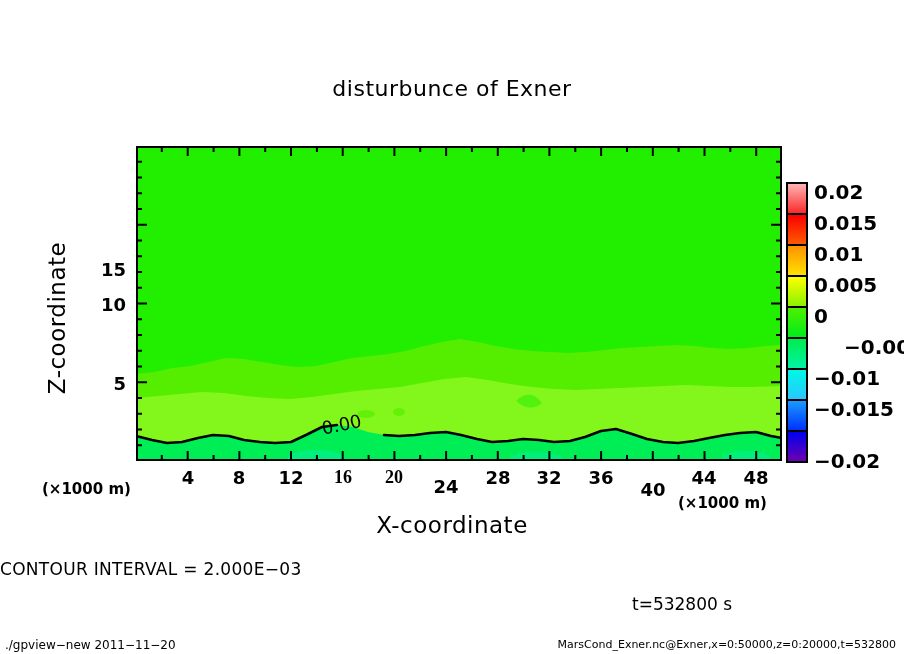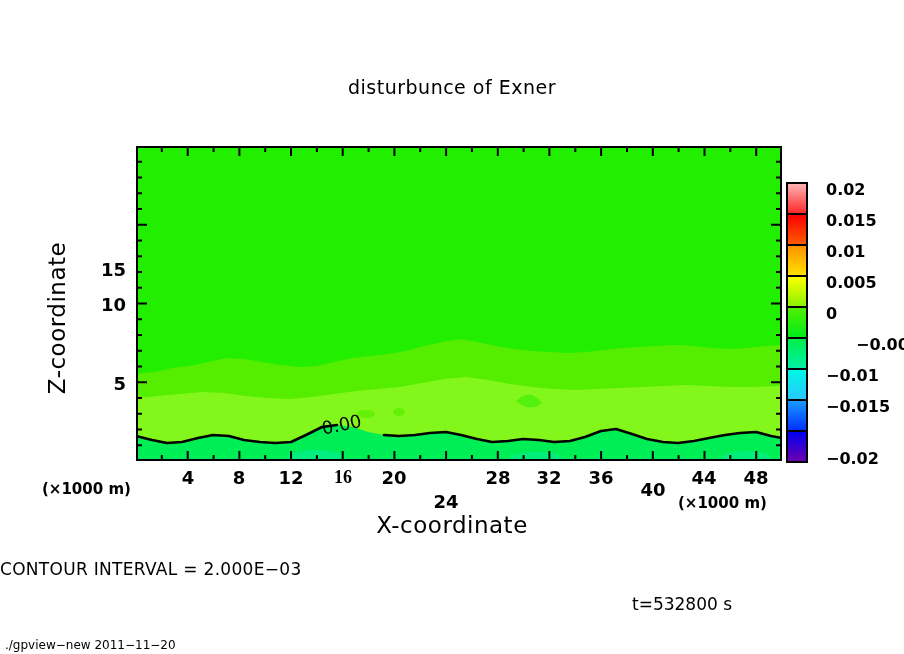--- a/index.html
+++ b/index.html
@@ -22,21 +22,21 @@
     height: 654px;
   }
   .abs { position: absolute; }
 
   
   #plot-title {
     left: 0;
     top: 76px;
     width: 904px;
     text-align: center;
-    font-size: 19px;
+    font-size: 22px;
     letter-spacing: 0.5px;
     font-family: "DejaVu Sans", sans-serif;
     white-space: nowrap;
   }
 
   
   #x-axis-title {
     left: 0;
     top: 512px;
     width: 904px;
@@ -90,25 +90,24 @@
   }
   .cb-band {
     position: absolute;
     left: 0;
     width: 100%;
     box-sizing: border-box;
     border-bottom: 2px solid #000;
   }
   .cb-band:last-child { border-bottom: none; }
   .cb-label {
-    font-size: 16px;
+    font-size: 20px;
     font-weight: bold;
     white-space: nowrap;
     text-align: left;
-    margin-left: 12px;
   }
 
   
   #contour-interval {
     left: 0;
     top: 559px;
     width: 904px;
     text-align: left;
     font-size: 17px;
     letter-spacing: 0.3px;
@@ -304,22 +303,22 @@
       <line x1="646" y1="15.75" x2="640" y2="15.75"></line>
     </g>
   </svg>
 
   <div class="abs" id="contour-label-0">0.00</div>
 
   <div class="abs tick-label" style="left:168px; top:467px; width:40px;">4</div>
   <div class="abs tick-label" style="left:219px; top:467px; width:40px;">8</div>
   <div class="abs tick-label" style="left:271px; top:467px; width:40px;">12</div>
   <div class="abs tick-label" style="left:323px; top:467px; width:40px;font-family:Liberation Serif, serif;">16</div>
-  <div class="abs tick-label" style="left:374px; top:467px; width:40px;">20</div>
-  <div class="abs tick-label" style="left:426px; top:491px; width:40px;">24</div>
+  <div class="abs tick-label" style="left:374px; top:467px; width:40px;font-family:Liberation Serif, serif;">20</div>
+  <div class="abs tick-label" style="left:426px; top:476px; width:40px;">24</div>
   <div class="abs tick-label" style="left:478px; top:467px; width:40px;">28</div>
   <div class="abs tick-label" style="left:529px; top:467px; width:40px;">32</div>
   <div class="abs tick-label" style="left:581px; top:467px; width:40px;">36</div>
   <div class="abs tick-label" style="left:633px; top:479px; width:40px;">40</div>
   <div class="abs tick-label" style="left:684px; top:467px; width:40px;">44</div>
   <div class="abs tick-label" style="left:736px; top:467px; width:40px;">48</div>
 
   <div class="abs ytick-label" style="left:88px; top:373px; width:38px;">5</div>
   <div class="abs ytick-label" style="left:88px; top:294px; width:38px;">10</div>
   <div class="abs ytick-label" style="left:88px; top:215px; width:38px;margin-top:44px;">15</div>
@@ -349,14 +348,15 @@
   <div class="abs cb-label" style="left:814px; top:304px;">0</div>
   <div class="abs cb-label" style="left:844px; top:335px;">−0.005</div>
   <div class="abs cb-label" style="left:814px; top:366px;">−0.01</div>
   <div class="abs cb-label" style="left:814px; top:397px;">−0.015</div>
   <div class="abs cb-label" style="left:814px; top:449px;">−0.02</div>
 
   <div class="abs" id="contour-interval">CONTOUR INTERVAL = 2.000E−03</div>
   <div class="abs" id="time-label">t=532800 s</div>
 
   <div class="abs" id="footer-left">./gpview−new   2011−11−20</div>
+  <div class="abs" id="footer-right">MarsCond_Exner.nc@Exner,x=0:50000,z=0:20000,t=532800</div>
 
 </div>
 
 </body></html>

